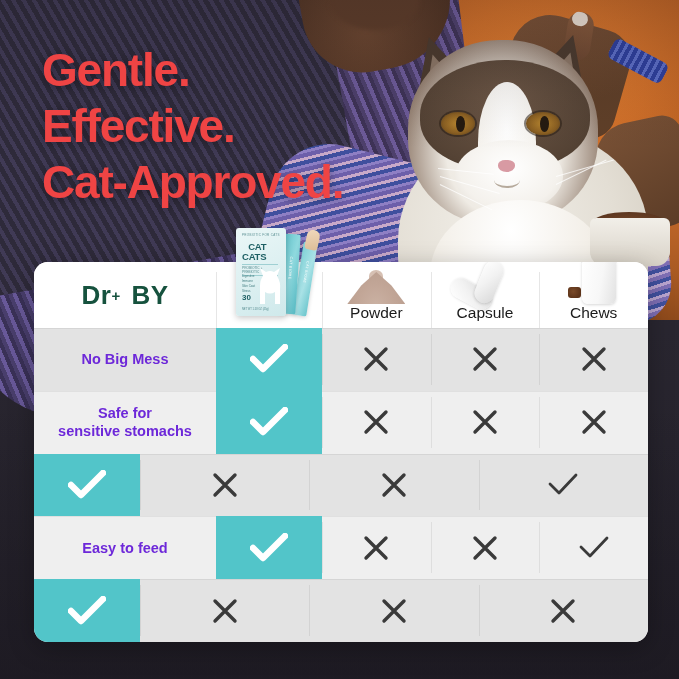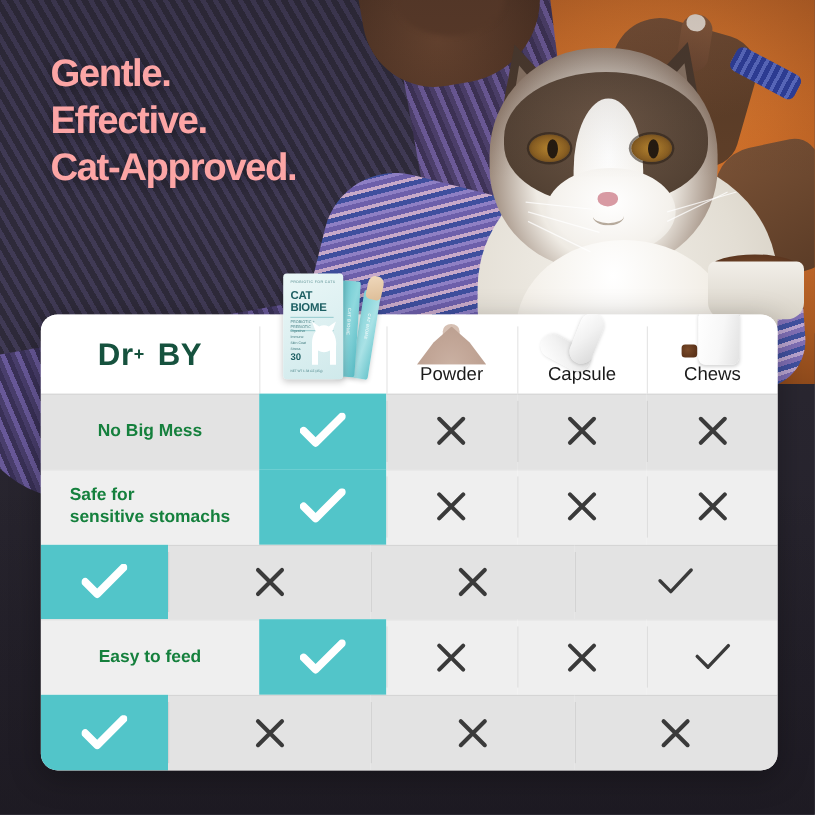--- a/index.html
+++ b/index.html
@@ -202,23 +202,23 @@
     position:absolute; inset:0;
     background:linear-gradient(180deg, rgba(25,22,30,.15) 0%, rgba(25,22,30,0) 22%, rgba(25,22,30,0) 60%, rgba(25,22,30,.55) 100%);
   }
 
   
   #headline{
     position:absolute; left:42px; top:42px; width:400px;
     z-index:5;
   }
   #headline .line{
-    color:#fca5a5;
+    color:#ef4444;
     font-weight:bold;
-    font-size:32px;
+    font-size:46px;
     line-height:1.22;
     letter-spacing:-1.2px;
     text-shadow:0 2px 10px rgba(0,0,0,.35);
     white-space:nowrap;
   }
 
   
   #table-card{
     position:absolute;
     left:34px; top:262px; width:614px; height:380px;
@@ -265,21 +265,21 @@
   }
   .pack-box{
     position:absolute; left:4px; top:0; width:50px; height:88px;
     background:linear-gradient(150deg,#eaf7f7 0%,#dff1f2 45%,#cfe9eb 100%);
     border-radius:3px; box-shadow:0 2px 6px rgba(0,0,0,.22);
     overflow:hidden;
   }
   .pack-top{ position:absolute; left:6px; top:5px; font-size:3px; color:#5a8f92; letter-spacing:.3px;}
   .pack-name{
     position:absolute; left:6px; top:14px; font-size:9.5px; font-weight:bold;
-    color:#1d5f63; line-height:1.02; letter-spacing:-.2px;
+    color:#1d5f63; line-height:1.02; letter-spacing:-.2px;text-align:right;
   }
   .pack-sub{
     position:absolute; left:6px; top:36px; font-size:3.2px; color:#4e868a;
     border-top:1px solid #9fd0d3; border-bottom:1px solid #9fd0d3; padding:1px 0; width:36px;
   }
   .pack-bullets{ position:absolute; left:6px; top:46px; font-size:3px; color:#3f7a7e; line-height:1.7; }
   .pack-count{ position:absolute; left:6px; bottom:14px; font-size:8px; font-weight:bold; color:#1d5f63;margin-top:16px; }
   .pack-foot{ position:absolute; left:6px; bottom:5px; font-size:2.6px; color:#4e868a; }
   .cat-sil{ position:absolute; right:3px; bottom:10px; width:26px; height:40px; }
   .stick1{
@@ -346,21 +346,21 @@
   .brow .cell{
     display:flex; align-items:center; justify-content:center;
     height:100%; position:relative;
   }
   .brow.odd  .c-label,
   .brow.odd  .c-comp { background:#e3e3e3; }
   .brow.even .c-label,
   .brow.even .c-comp { background:#efefef; }
   .brow .c-brand{ background:#52c5c9; }
   .row-label{
-    font-size:14.5px; font-weight:bold; color:#15803d; text-align:left;
+    font-size:14.5px; font-weight:bold; color:#6d28d9; text-align:center;
     line-height:1.25; padding:0 8px;
   }
   .hline{ position:absolute; left:0; right:0; top:0; height:1px; background:rgba(0,0,0,.06); }
   .vsep{ position:absolute; left:0; top:6px; bottom:6px; width:1px; background:rgba(0,0,0,.07); }
 
   .mark-yes-white svg{ display:block; }
   .mark{ width:40px; height:32px; display:flex; align-items:center; justify-content:center; }
 </style>
 </head>
 <body>
@@ -420,21 +420,21 @@
     <span>CAT BIOME</span>
   </div>
   <div class="paste"></div>
   <div class="stick1">
     <span>CAT BIOME</span>
   </div>
   <div class="pack-box">
     <div class="pack-top">PROBIOTIC FOR CATS</div>
     <div class="pack-name">
       <div>CAT</div>
-      <div>BIOME</div>
+      <div>CATS</div>
     </div>
     <div class="pack-sub">PROBIOTIC + PREBIOTIC</div>
     <div class="pack-bullets">
       Digestive<br>Immune<br>Skin&nbsp;Coat<br>Stress
     </div>
     <div class="pack-count">30</div>
     <div class="pack-foot">NET WT 1.58 OZ (45g)</div>
     <svg class="cat-sil" viewBox="0 0 26 40">
       <path d="M6 10 L3 2 L9 6 Q13 4 17 6 L23 2 L20 10 Q24 16 23 24 L23 38 L18 38 L18 26 Q13 29 8 26 L8 38 L3 38 L3 20 Q3 14 6 10 Z" fill="#ffffff"></path>
     </svg>

